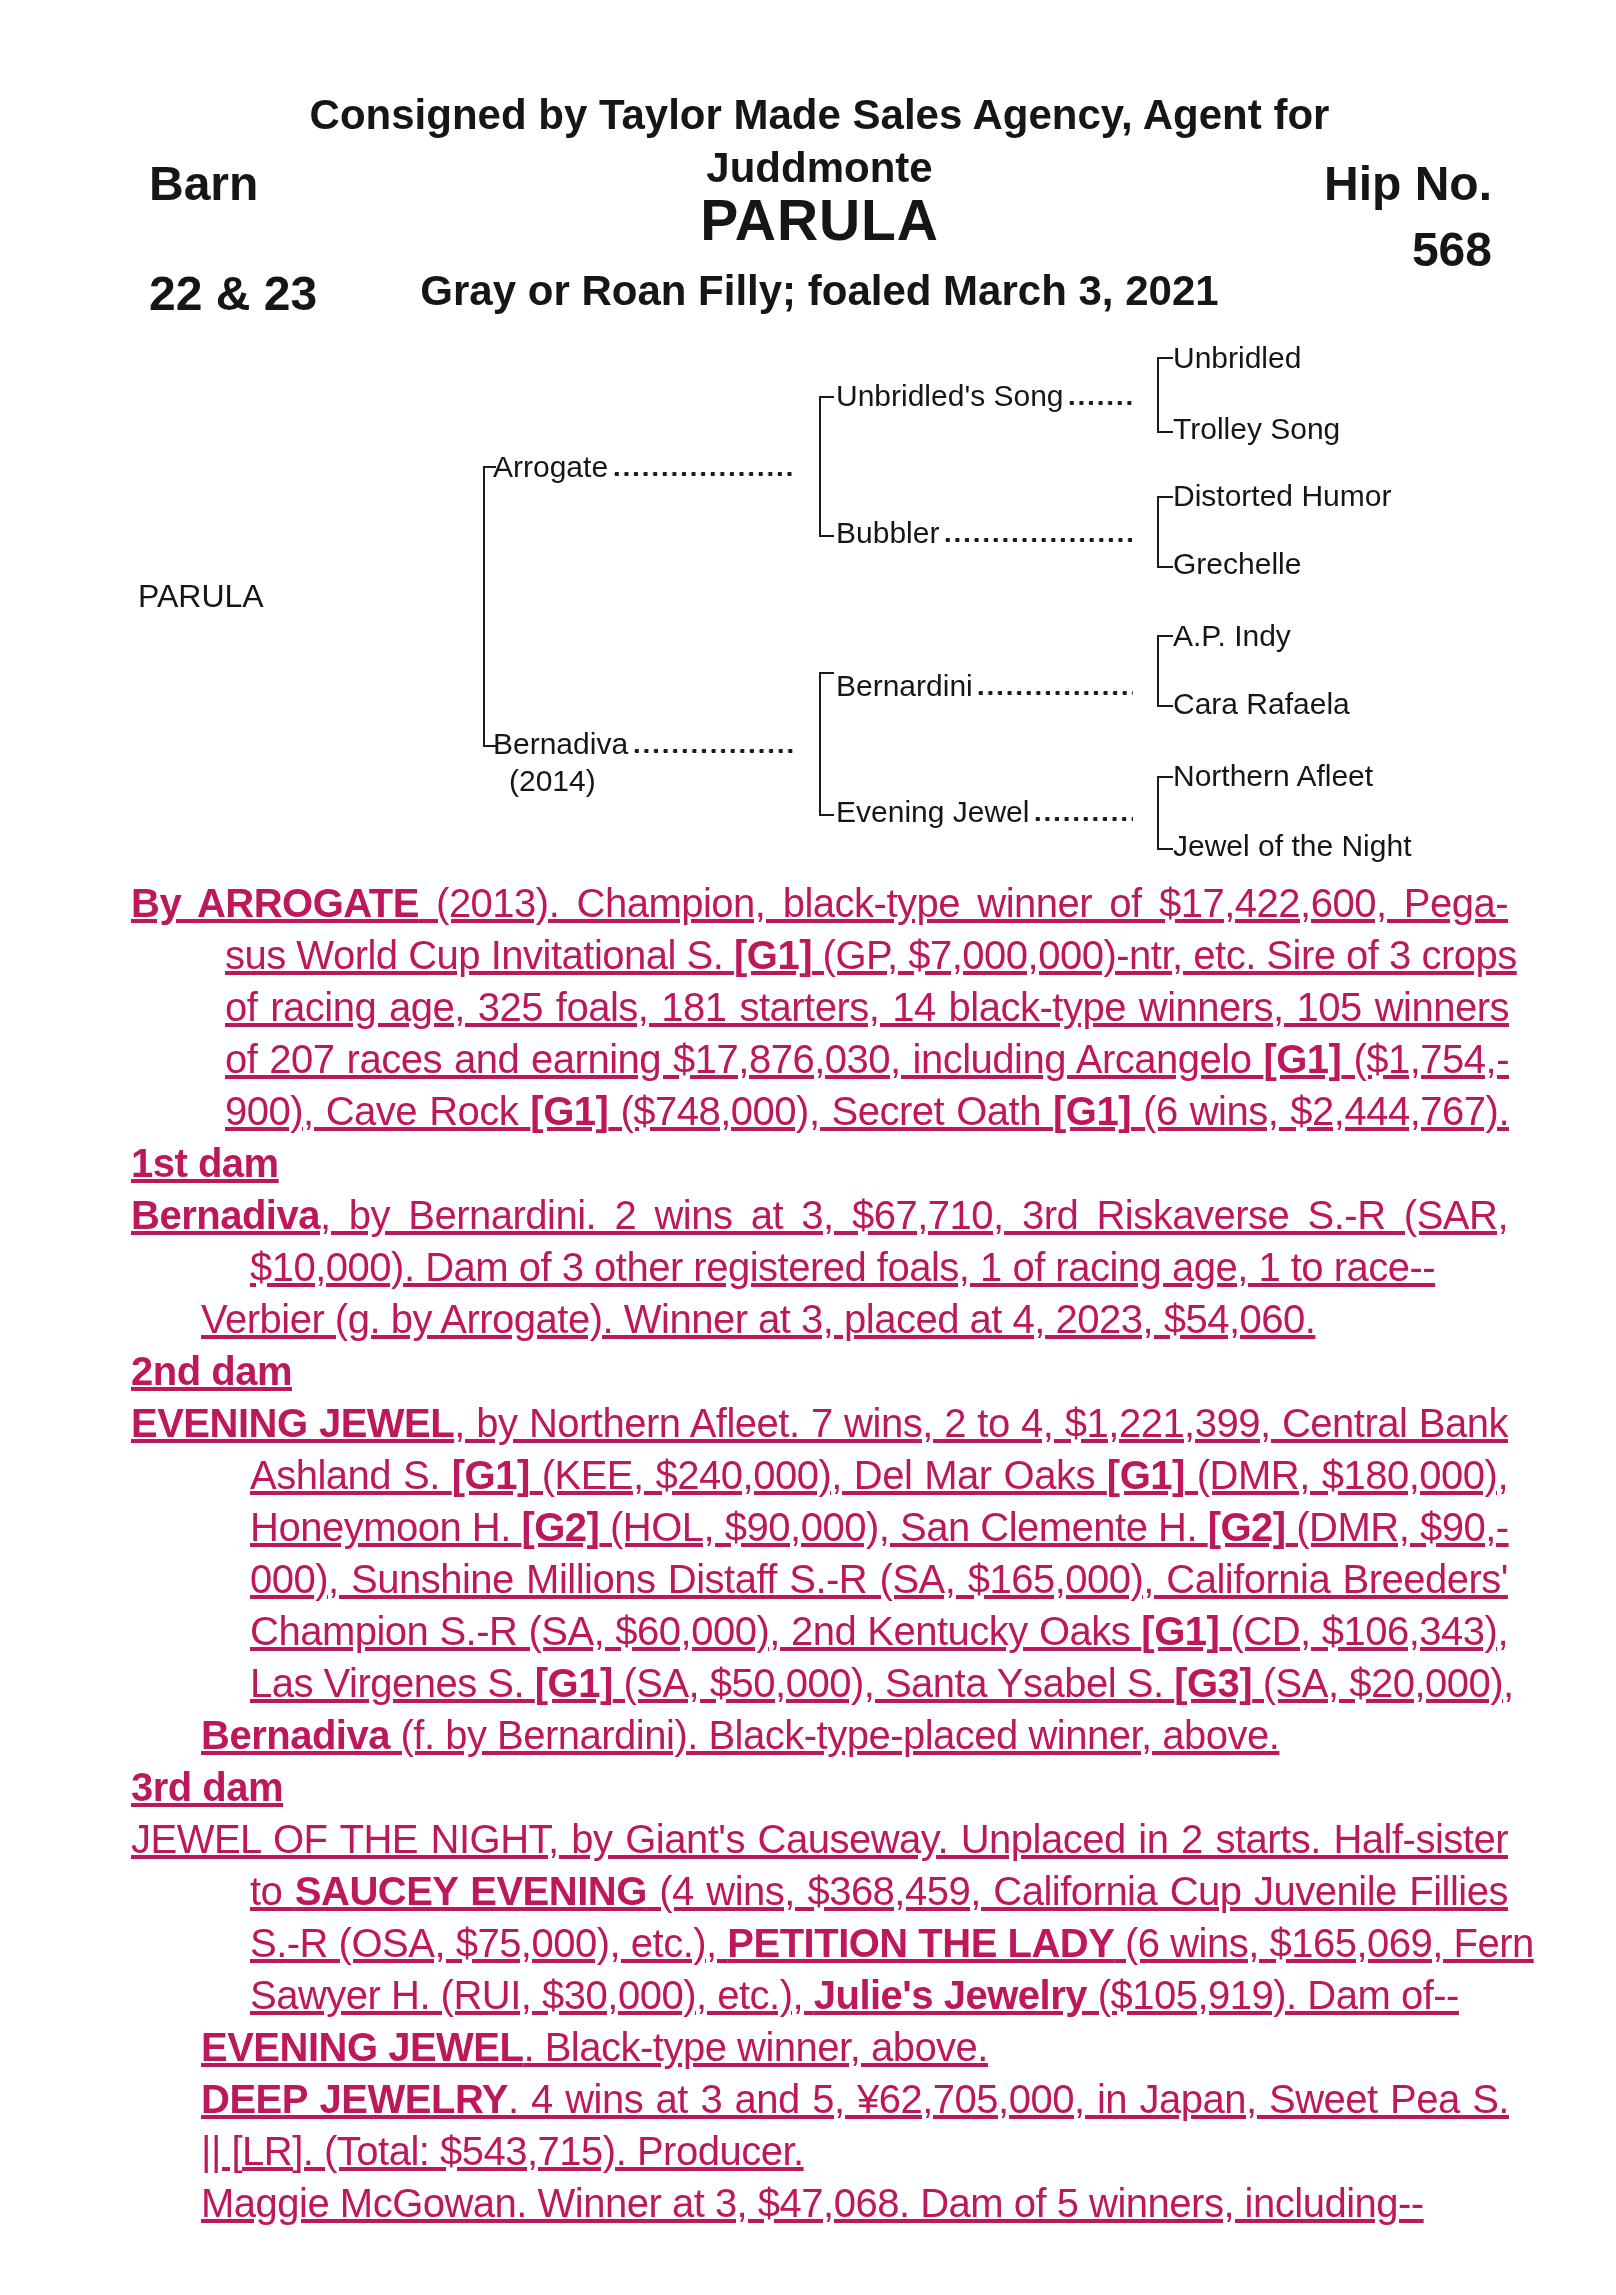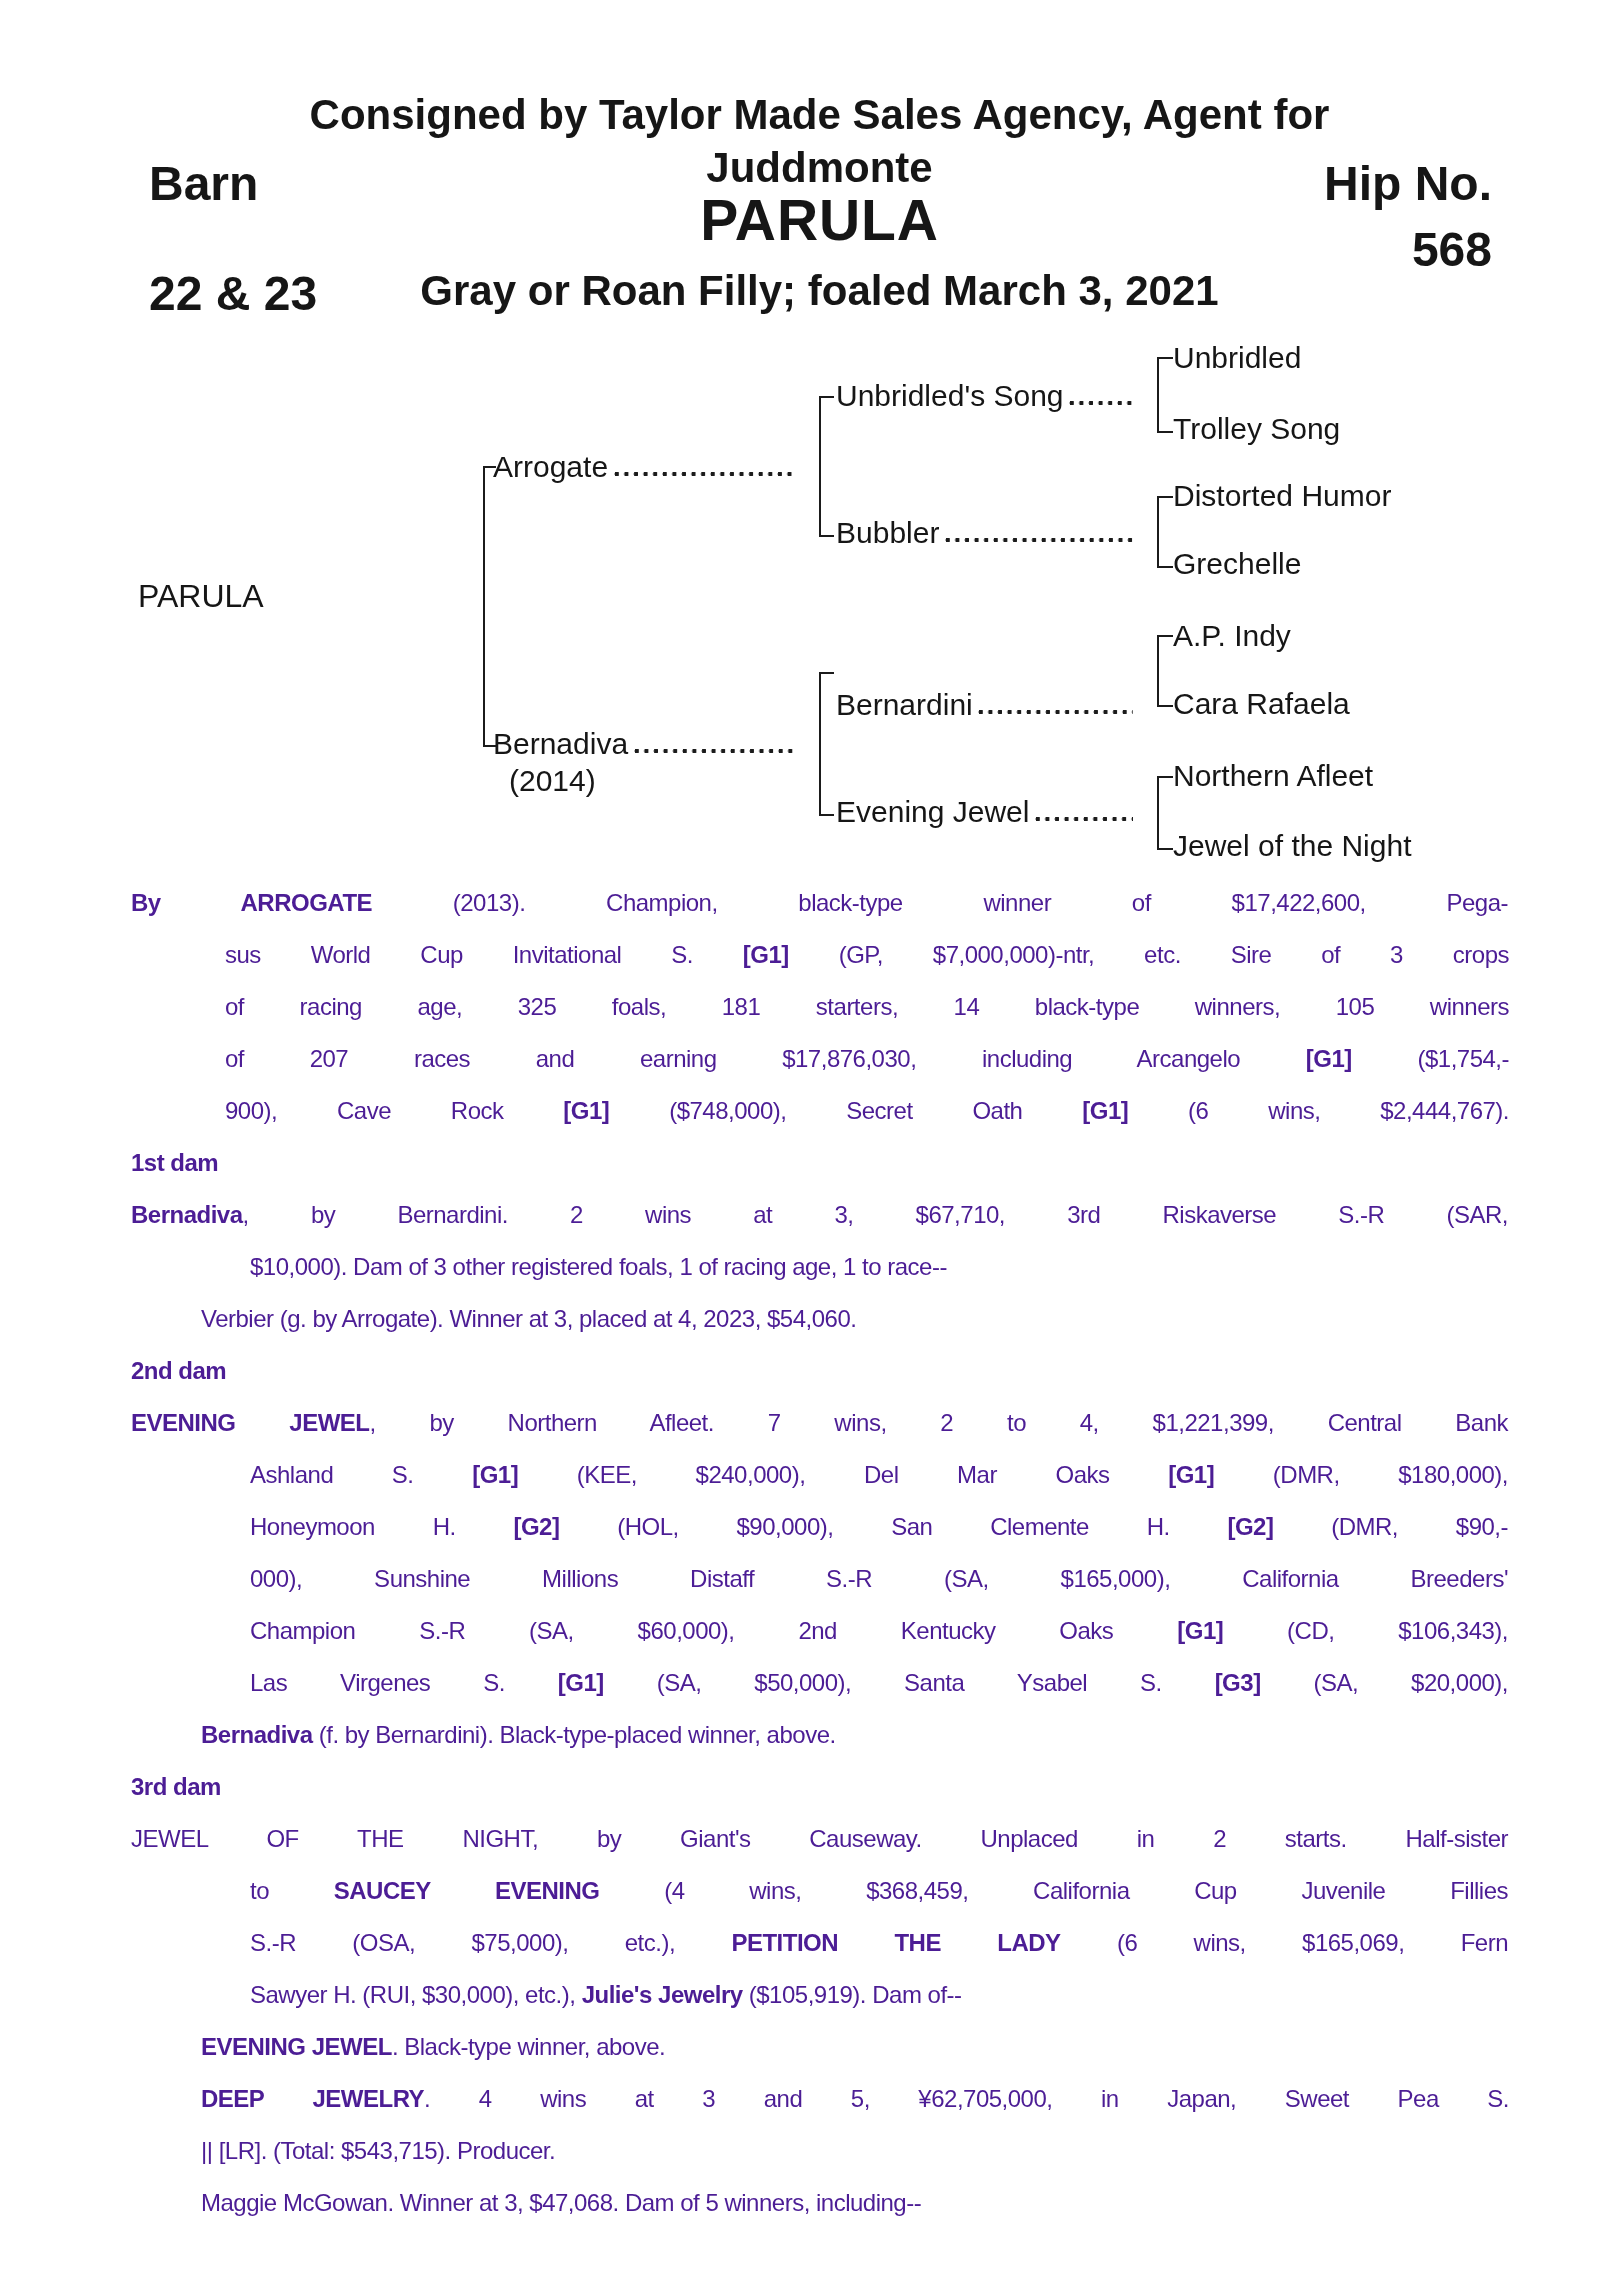--- a/index.html
+++ b/index.html
@@ -37,22 +37,22 @@
   .tnode.root{font-size:32px;}
   .br{
     position:absolute;
     border-left:2.3px solid #1b1b1b;
     border-top:2.3px solid #1b1b1b;
     border-bottom:2.3px solid #1b1b1b;
   }
   
   .bodytxt{position:absolute;left:0;top:877px;width:1616px;}
   .bl{
-    height:52px;line-height:52px;font-size:24px;
-    letter-spacing:-0.5px;white-space:nowrap;color:#4c1d95;
+    height:52px;line-height:52px;font-size:40px;
+    letter-spacing:-0.5px;white-space:nowrap;color:#be185d;text-decoration:underline;
   }
   .bl .b{font-weight:700;}
   .bl.j{text-align:justify;text-align-last:justify;}
   .bl.i0{margin-left:131px;width:1377px;}
   .bl.i1{margin-left:201px;width:1308px;}
   .bl.i2{margin-left:225px;width:1284px;}
   .bl.i3{margin-left:250px;width:1258px;}
 </style>
 </head>
 <body>
@@ -84,21 +84,21 @@
         <span class="nm">(2014)</span>
       </div>
       <div class="tnode" style="left: 836px; top: 379px; width: 297px;">
         <span class="nm">Unbridled's Song</span>
         <span class="lead"></span>
       </div>
       <div class="tnode" style="left: 836px; top: 516px; width: 297px;">
         <span class="nm">Bubbler</span>
         <span class="lead"></span>
       </div>
-      <div class="tnode" style="left: 836px; top: 688px; width: 297px;">
+      <div class="tnode" style="left: 836px; top: 669px; width: 297px;">
         <span class="nm">Bernardini</span>
         <span class="lead"></span>
       </div>
       <div class="tnode" style="left: 836px; top: 795px; width: 297px;">
         <span class="nm">Evening Jewel</span>
         <span class="lead"></span>
       </div>
       <div class="tnode" style="left: 1173px; top: 341px;">
         <span class="nm">Unbridled</span>
       </div>

